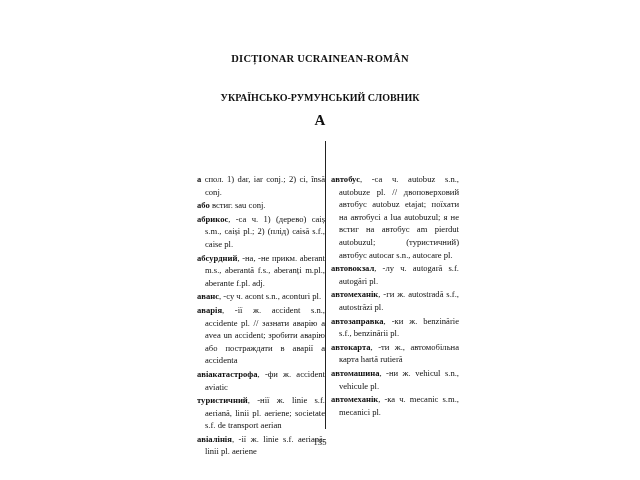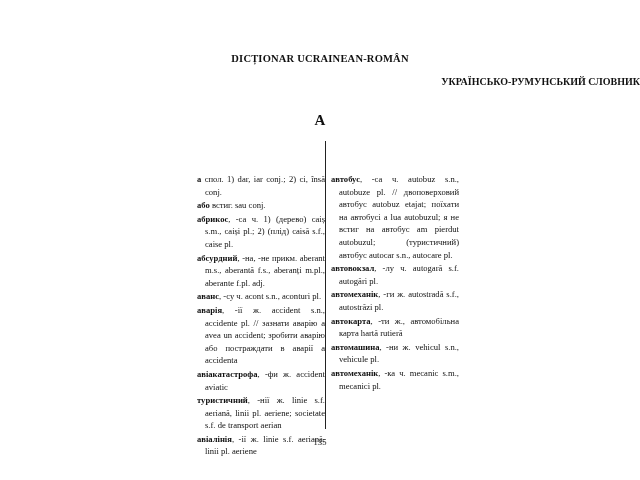--- a/index.html
+++ b/index.html
@@ -1,20 +1,20 @@
 <!DOCTYPE html>
 <html><head>
   <meta charset="utf-8">
   <style>
     html, body { margin: 0; padding: 0; background: #ffffff; }
     body { width: 640px; height: 480px; position: relative; overflow: hidden;
            font-family: "Liberation Serif", "DejaVu Serif", serif; color: #111; }
     .title1 { position: absolute; top: 53px; left: 0; width: 640px; text-align: center;
               font-weight: bold; font-size: 10.5px; letter-spacing: 0.2px; }
-    .title2 { position: absolute; top: 76px; left: 0; width: 640px; text-align: right;
+    .title2 { position: absolute; top: 92px; left: 0; width: 640px; text-align: center;
               font-weight: bold; font-size: 10px; }
     .letter { position: absolute; top: 112px; left: 0; width: 640px; text-align: center;
               font-weight: bold; font-size: 15px; }
     .col { position: absolute; top: 141px; width: 128px; font-size: 8.6px; line-height: 12.6px; margin-top: 32px; }
     .col.left { left: 197px; }
     .col.right { left: 331px; }
     .divider { position: absolute; left: 325px; top: 141px; width: 1px; height: 288px; background: #222; }
     .entry { margin: 0 0 1px 0; padding-left: 8px; text-indent: -8px; text-align: justify; }
     .hw { font-weight: bold; }
     .pagenum { position: absolute; top: 437px; left: 0; width: 640px; text-align: center; font-size: 8.6px; }
@@ -37,18 +37,19 @@
   <p class="entry"><span class="hw">туристичний</span><span>, -нії ж. linie s.f. aeriană, linii pl. aeriene; societate s.f. de transport aerian</span></p>
   <p class="entry"><span class="hw">авіалінія</span><span>, -ії ж. linie s.f. aeriană, linii pl. aeriene</span></p>
 </div>
 
 <div class="divider"></div>
 
 <div class="col right">
   <p class="entry"><span class="hw">автобус</span><span>, -са ч. autobuz s.n., autobuze pl. // двоповерховий автобус autobuz etajat; поїхати на автобусі a lua autobuzul; я не встиг на автобус am pierdut autobuzul; (туристичний) автобус autocar s.n., autocare pl.</span></p>
   <p class="entry"><span class="hw">автовокзал</span><span>, -лу ч. autogară s.f. autogări pl.</span></p>
   <p class="entry"><span class="hw">автомеханік</span><span>, -ги ж. autostradă s.f., autostrăzi pl.</span></p>
+  <p class="entry"><span class="hw">автозаправка</span><span>, -ки ж. benzinărie s.f., benzinării pl.</span></p>
   <p class="entry"><span class="hw">автокарта</span><span>, -ти ж., автомобільна карта hartă rutieră</span></p>
   <p class="entry"><span class="hw">автомашина</span><span>, -ни ж. vehicul s.n., vehicule pl.</span></p>
   <p class="entry"><span class="hw">автомеханік</span><span>, -ка ч. mecanic s.m., mecanici pl.</span></p>
 </div>
 
 <div class="pagenum">135</div>
 
 </body></html>

